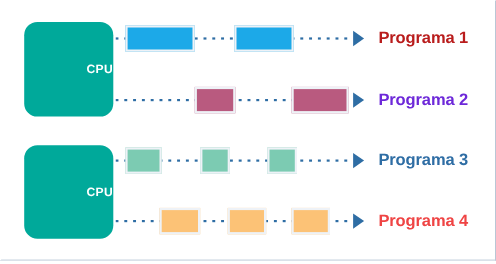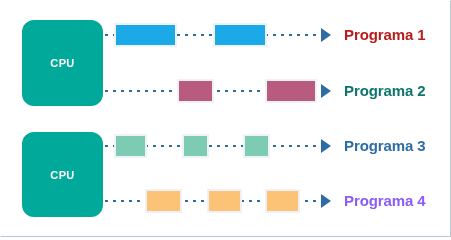--- a/index.html
+++ b/index.html
@@ -25,21 +25,21 @@
   .cpu-box {
     position: absolute;
     background: #00a99a;
     border-radius: 12px;
     color: #ffffff;
     font-size: 11px;
     font-weight: bold;
     letter-spacing: 0.4px;
     display: flex;
     align-items: center;
-    justify-content: center;
+    justify-content: flex-end;
   }
   .lane {
     position: absolute;
     height: 24px;
   }
   .dotline {
     position: absolute;
     top: 11px;
     height: 2px;
     background-image: linear-gradient(to right, #2e6da4 0px, #2e6da4 3px, rgba(0,0,0,0) 3px, rgba(0,0,0,0) 8px);
@@ -87,31 +87,31 @@
       <div class="seg" style="left: 113px; width: 63px; background: rgb(28, 169, 232); border-color: rgb(238, 242, 247);"></div>
       <div class="seg" style="left: 212px; width: 54px; background: rgb(28, 169, 232); border-color: rgb(238, 242, 247);"></div>
       <div class="arrowhead" style="left: 320px; border-left-color: rgb(46, 109, 164);"></div>
       <div class="prog-label" style="left: 343px; top: 0px; color: #b91c1c;">Programa 1</div>
     </div>
     <div class="lane" style="left: 0px; top: 78px; width: 451px;">
       <div class="dotline" style="left: 104px; width: 216px;"></div>
       <div class="seg" style="left: 176px; width: 37px; background: rgb(185, 90, 127); border-color: rgb(238, 242, 247);"></div>
       <div class="seg" style="left: 264px; width: 52px; background: rgb(185, 90, 127); border-color: rgb(238, 242, 247);"></div>
       <div class="arrowhead" style="left: 320px; border-left-color: rgb(46, 109, 164);"></div>
-      <div class="prog-label" style="left: 343px; top: 0px; color: #0f766e;">Programa 2</div>
+      <div class="prog-label" style="left: 343px; top: 0px; color: #6d28d9;">Programa 2</div>
     </div>
     <div class="lane" style="left: 0px; top: 133px; width: 451px;">
       <div class="dotline" style="left: 104px; width: 216px;"></div>
       <div class="seg" style="left: 113px; width: 33px; background: rgb(124, 203, 178); border-color: rgb(238, 242, 247);"></div>
       <div class="seg" style="left: 181px; width: 27px; background: rgb(124, 203, 178); border-color: rgb(238, 242, 247);"></div>
       <div class="seg" style="left: 242px; width: 27px; background: rgb(124, 203, 178); border-color: rgb(238, 242, 247);"></div>
       <div class="arrowhead" style="left: 320px; border-left-color: rgb(46, 109, 164);"></div>
       <div class="prog-label" style="left: 343px; top: 0px; color: rgb(46, 109, 164); text-align: center;">Programa 3</div>
     </div>
     <div class="lane" style="left: 0px; top: 188px; width: 451px;">
       <div class="dotline" style="left: 104px; width: 216px;"></div>
       <div class="seg" style="left: 144px; width: 37px; background: rgb(252, 194, 118); border-color: rgb(238, 242, 247);"></div>
       <div class="seg" style="left: 206px; width: 35px; background: rgb(252, 194, 118); border-color: rgb(238, 242, 247);"></div>
       <div class="seg" style="left: 264px; width: 35px; background: rgb(252, 194, 118); border-color: rgb(238, 242, 247);"></div>
       <div class="arrowhead" style="left: 320px; border-left-color: rgb(46, 109, 164);"></div>
-      <div class="prog-label" style="left: 343px; top: 0px; color: #8b5cf6;">Programa 4</div>
+      <div class="prog-label" style="left: 343px; top: 0px; color: #ef4444;">Programa 4</div>
     </div>
   </div>
 
 </body></html>

